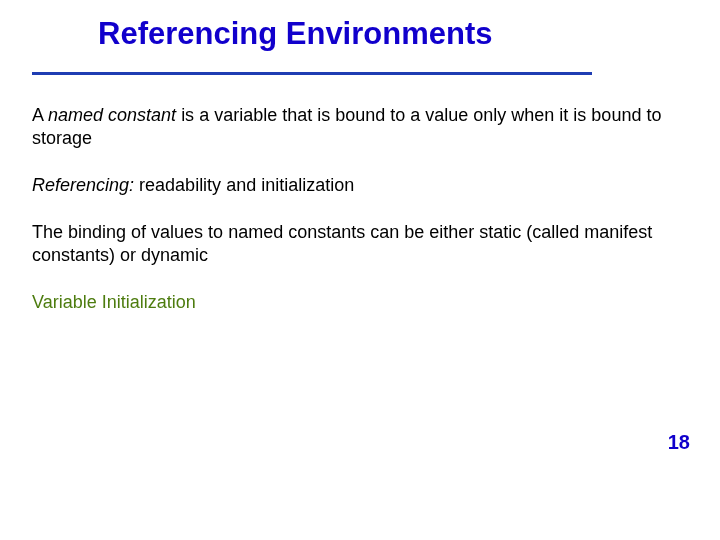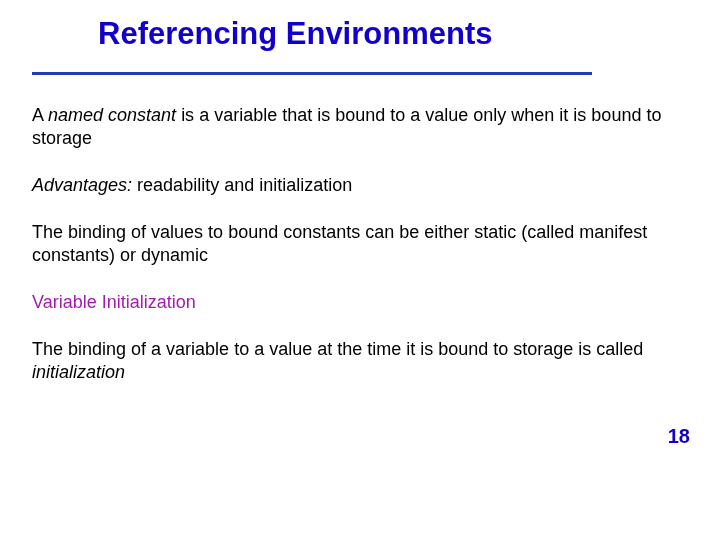--- a/index.html
+++ b/index.html
@@ -41,27 +41,27 @@
     left: 32px;
     width: 640px;
     font-size: 18px;
     line-height: 1.28;
     color: #000000;
   }
   .para {
     margin: 10px 0 24px 0;
   }
   .subhead {
-    color: #a21caf;
+    color: #4d7c0f;
     margin: 0 0 24px 0;
   }
   .pagenum {
     position: absolute;
     right: 30px;
-    bottom: 36px;
+    bottom: 30px;
     color: #1100cc;
     font-family: Arial, Helvetica, sans-serif;
     font-weight: bold;
     font-size: 20px;
   }
   em.it { font-style: italic; }
 </style>
 </head>
 <body>
 <div class="slide">
@@ -72,31 +72,27 @@
 
   <div class="body">
 
     <p class="para">
       <span>A </span>
       <em class="it">named constant</em>
       <span> is a variable that is bound to a value only when it is bound to storage</span>
     </p>
 
     <p class="para">
-      <em class="it">Advantages:</em>
+      <em class="it">Referencing:</em>
       <span> readability and initialization</span>
     </p>
 
-    <p class="para">The binding of values to bound constants can be either static (called manifest constants) or dynamic</p>
+    <p class="para">The binding of values to named constants can be either static (called manifest constants) or dynamic</p>
 
     <p class="subhead">Variable Initialization</p>
 
-    <p class="para">
-      <span>The binding of a variable to a value at the time it is bound to storage is called </span>
-      <em class="it">initialization</em>
-    </p>
 
 
   </div>
 
   <div class="pagenum">18</div>
 
 </div>
 
 </body></html>

